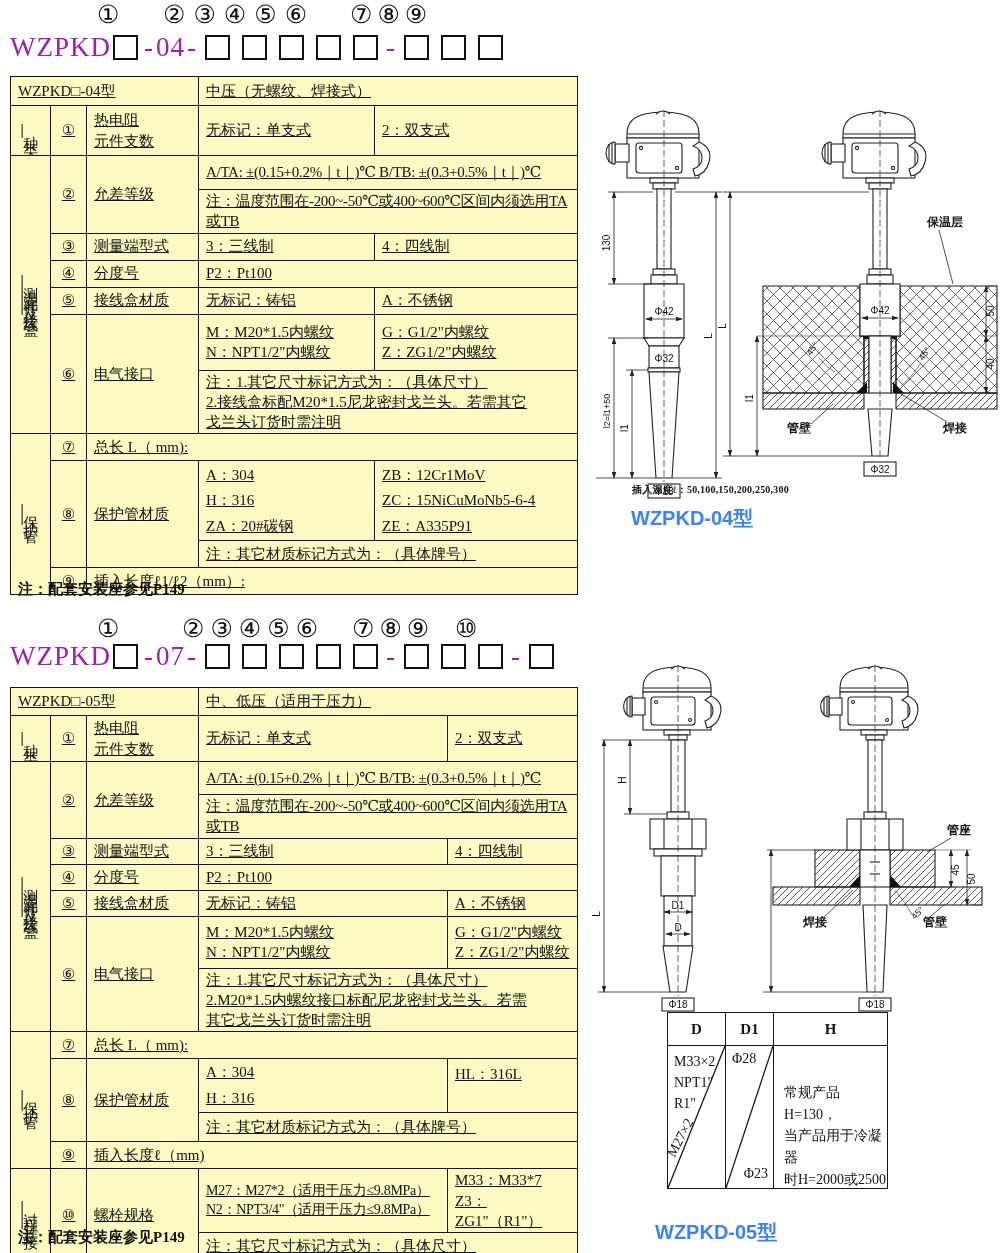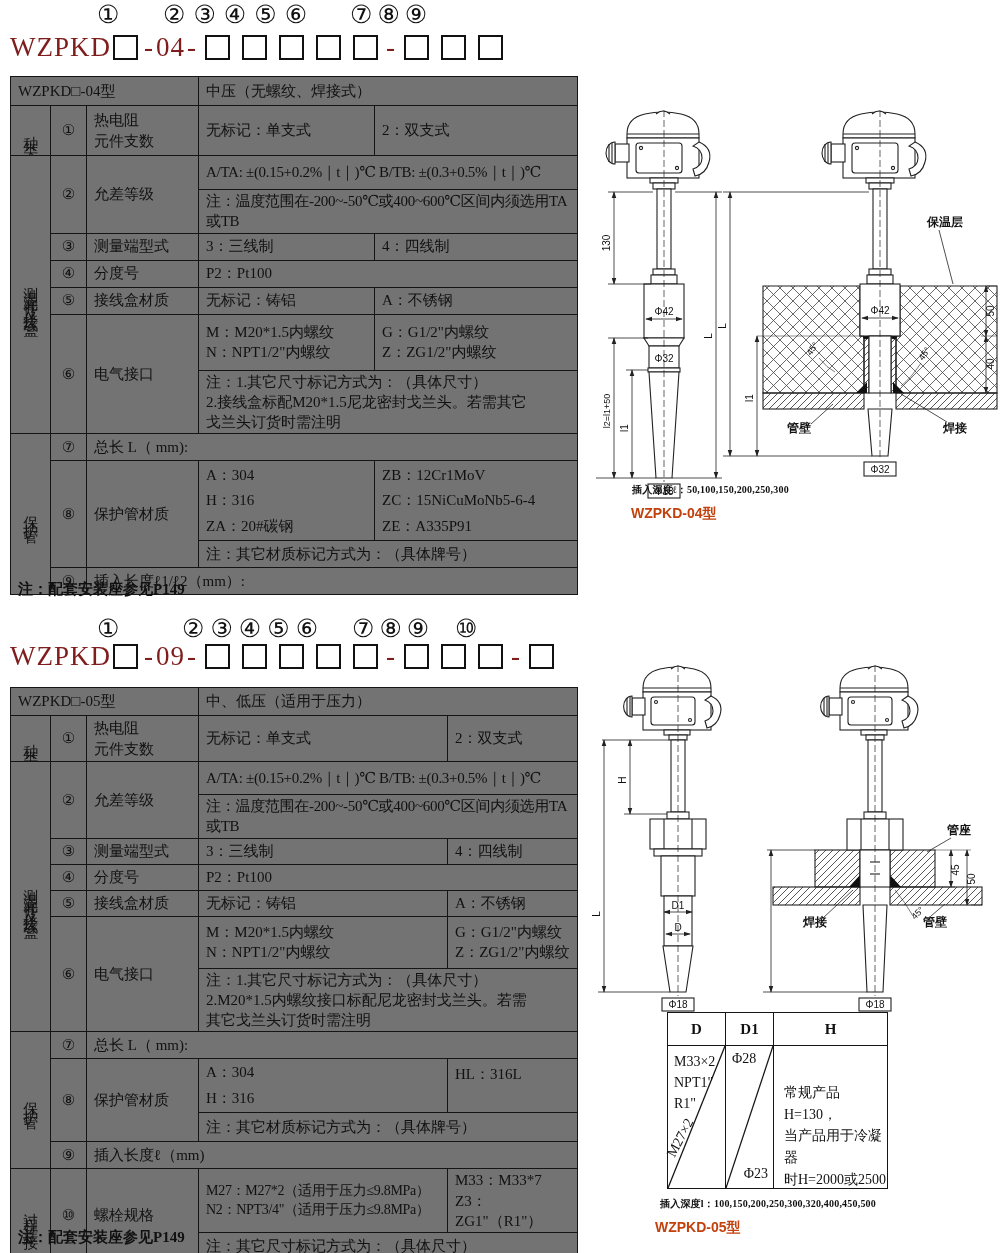--- a/index.html
+++ b/index.html
@@ -2,39 +2,39 @@
 <html><head>
 <meta charset="utf-8">
 <style>
   html,body{margin:0;padding:0;background:#fff;}
   .page{position:relative;width:1000px;height:1253px;background:#fff;overflow:hidden;
         font-family:"Liberation Serif","DejaVu Serif",serif;color:#111;}
   
   .circles{position:absolute;height:30px;font-size:25px;color:#111;}
   .circles span{position:absolute;top:0;white-space:nowrap;}
   
-  .codeline{position:absolute;display:flex;align-items:center;font-size:27px;letter-spacing:1px;color:#7f1d1d;}
+  .codeline{position:absolute;display:flex;align-items:center;font-size:27px;letter-spacing:1px;color:#a21caf;}
   .cbox{display:inline-block;width:21px;height:21px;border:2px solid #111;margin:0 6px;flex:0 0 auto;}
   .cbox.first{margin:0 4px 0 2px;}
   .dash{margin:0 2px;}
   
-  table.spec{position:absolute;border-collapse:collapse;table-layout:fixed;background:#737373;}
+  table.spec{position:absolute;border-collapse:collapse;table-layout:fixed;background:#fef9c3;text-decoration:underline;}
   table.spec td{border:1.7px solid #151515;padding:1px 7px;font-size:15px;line-height:1.35;
                 vertical-align:middle;overflow:hidden;}
   td.grp{writing-mode:vertical-rl;text-orientation:upright;text-align:center;
          letter-spacing:7px;padding:4px 0;font-size:15px;}
   td.num{text-align:center;font-size:18px;padding:1px 2px;}
   td.ttl{font-size:16px;}
   td.pre{white-space:pre-line;}
   td.tight{font-size:13.5px;letter-spacing:-0.3px;padding:1px 4px;}
   td.small{font-size:11.8px;letter-spacing:-0.3px;padding:1px 4px;}
   
   .footnote{position:absolute;font-size:15px;font-weight:bold;color:#111;}
   .caption{position:absolute;font-size:10px;font-weight:bold;color:#111;letter-spacing:0.2px;}
-  .typelabel{position:absolute;font-size:14px;font-weight:bold;color:#c2410c;
+  .typelabel{position:absolute;font-size:20px;font-weight:bold;color:#3b82f6;
              font-family:"Liberation Sans","DejaVu Sans",sans-serif;}
   
   .fig{position:absolute;}
   .fig svg{display:block;}
   
   table.mini{position:absolute;border-collapse:collapse;table-layout:fixed;background:#fff;}
   table.mini th{border:1.8px solid #151515;font-size:15px;font-weight:bold;height:30px;
                 font-family:"Liberation Serif","DejaVu Serif",serif;}
   table.mini td{border:1.8px solid #151515;height:142px;padding:0;position:relative;
                 vertical-align:top;font-size:14px;}
@@ -163,21 +163,21 @@
   <div class="circles" style="left:0;top:614px;width:580px;">
     <span style="left:97px;">①</span>
     <span style="left:182px;letter-spacing:6px;">②③④⑤⑥</span>
     <span style="left:352px;letter-spacing:5px;">⑦⑧⑨</span>
     <span style="left:455px;">⑩</span>
   </div>
   <div class="codeline" style="left:10px;top:641px;">
     <span>WZPKD</span>
       <span class="cbox first"></span>
       <span class="dash">-</span>
-      <span>09</span>
+      <span>07</span>
       <span class="dash">-</span>
       <span class="cbox"></span>
       <span class="cbox"></span>
       <span class="cbox"></span>
       <span class="cbox"></span>
       <span class="cbox"></span>
       <span class="dash">-</span>
       <span class="cbox"></span>
       <span class="cbox"></span>
       <span class="cbox"></span>
@@ -582,16 +582,15 @@
       </td>
       <td>
         <div class="htext">常规产品H=130，
 当产品用于冷凝器
 时H=2000或2500</div>
       </td>
     </tr>
   </tbody>
     </table>
 
-  <div class="caption" style="left:660px;top:1197px;">插入深度l：100,150,200,250,300,320,400,450,500</div>
   <div class="typelabel" style="left:655px;top:1219px;">WZPKD-05型</div>
 
 </div>
 
 </body></html>

